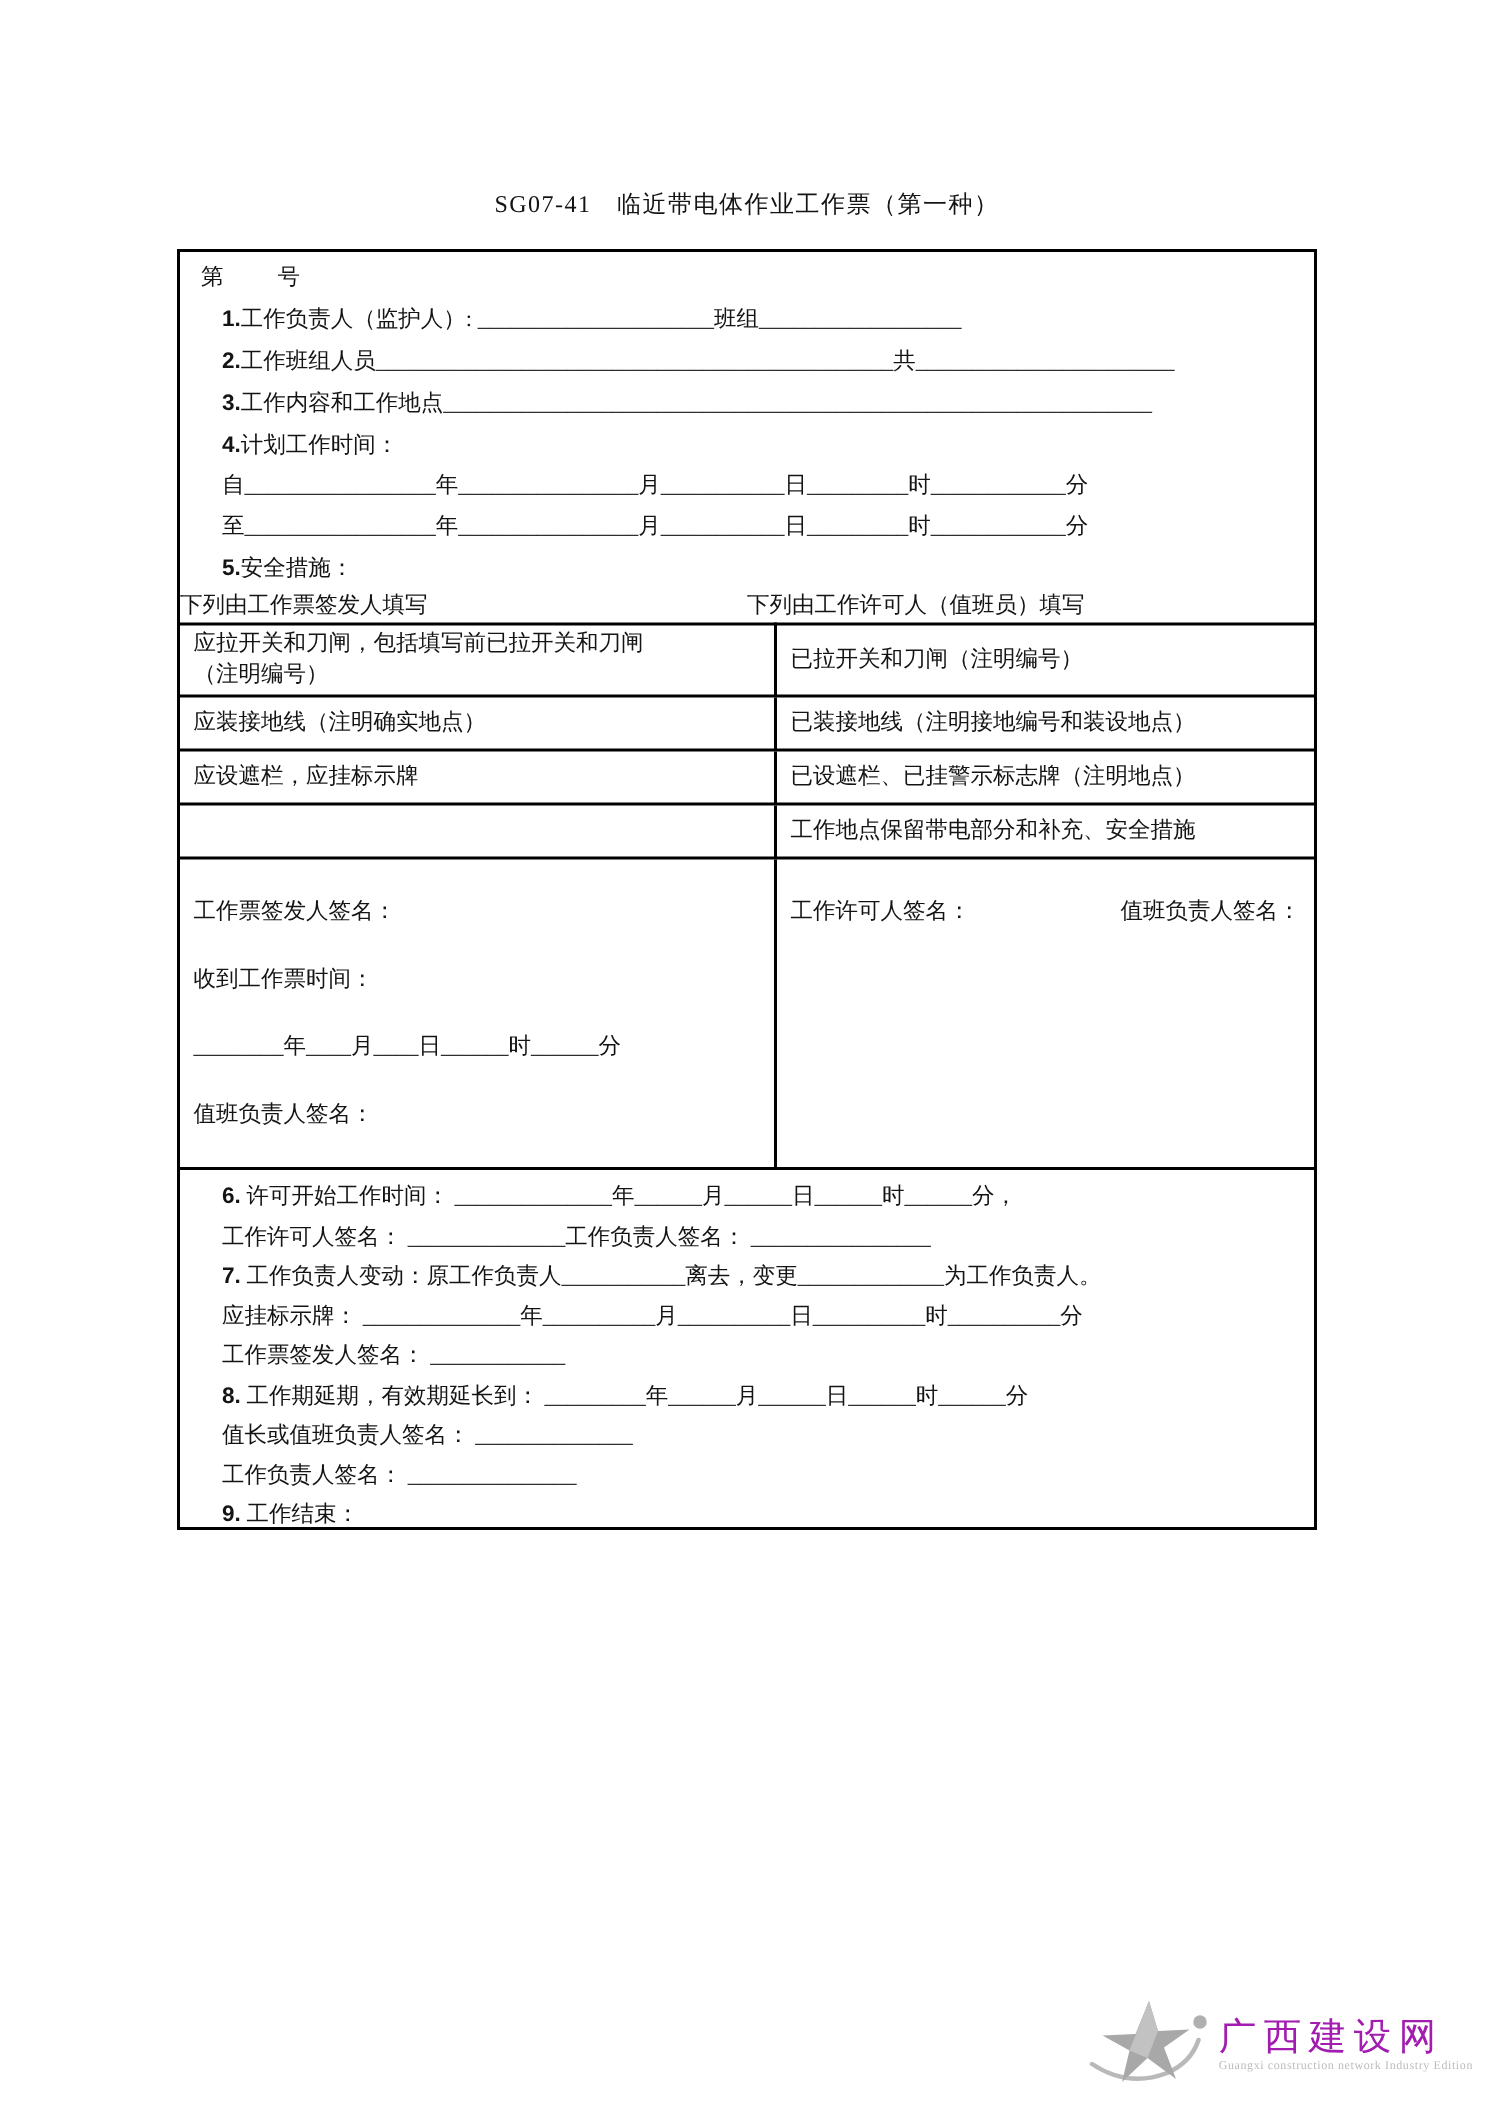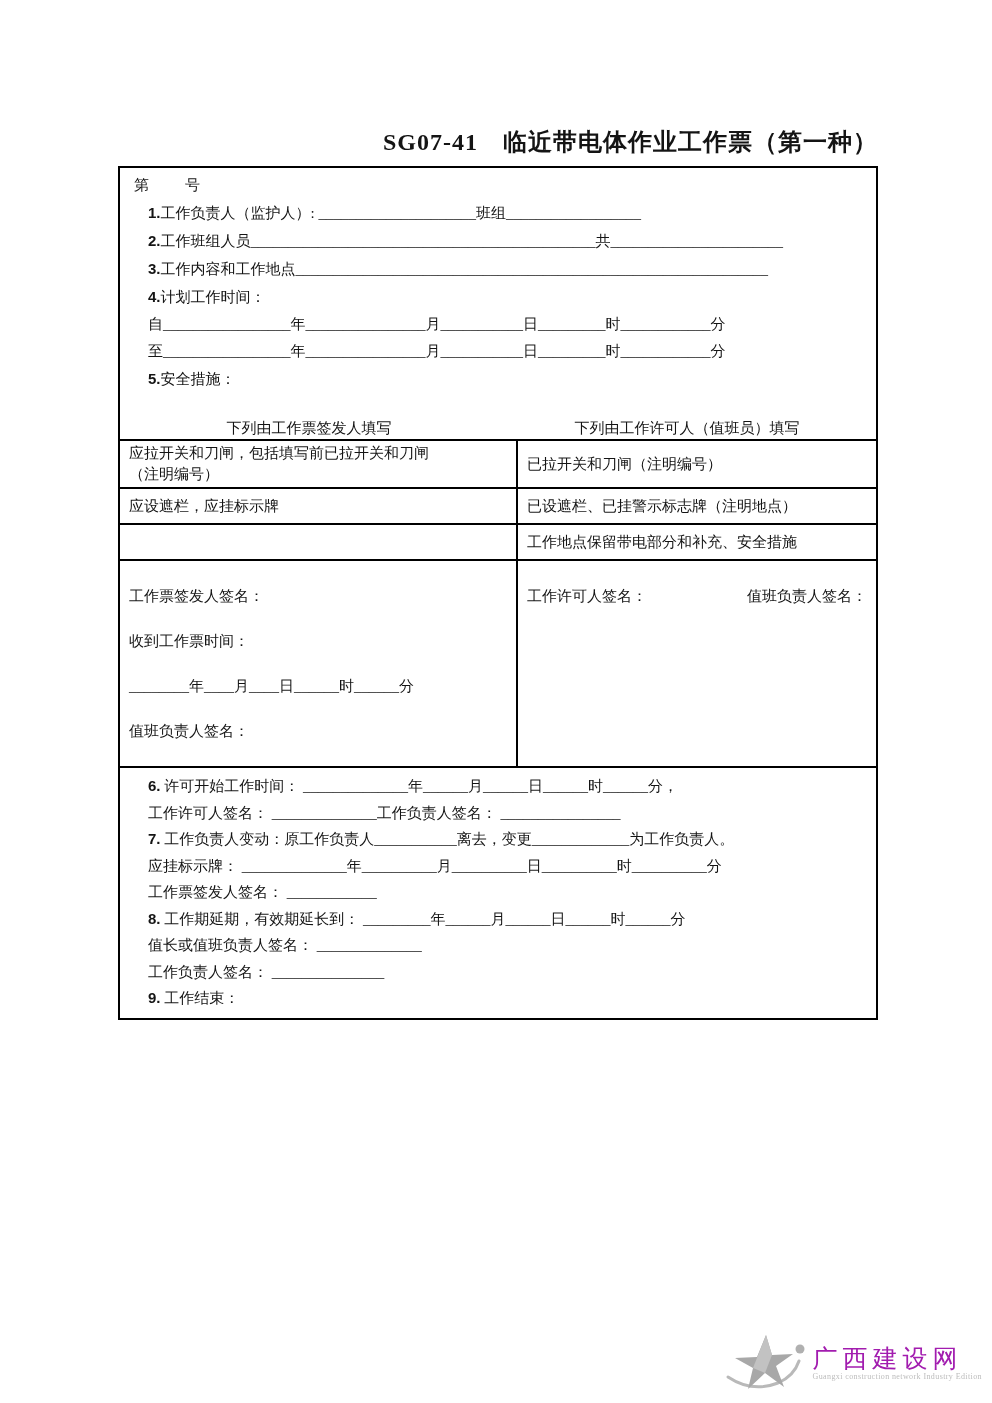--- a/index.html
+++ b/index.html
@@ -7,42 +7,42 @@
     position:relative;
     width:992px;height:1403px;
     background:#ffffff;
     font-family:"Liberation Serif","DejaVu Serif",serif;
     color:#141414;
     overflow:hidden;
   }
   .doc-title{
     position:absolute;
     top:126px;left:118px;width:760px;
-    text-align:right;
-    font-size:24px;
-    font-weight:bold;
+    text-align:center;
+    font-size:16px;
+    font-weight:normal;
     letter-spacing:1px;
     white-space:pre;
   }
   .form-box{
     position:absolute;
     top:166px;left:118px;
     width:760px;height:854px;
     border:2px solid #000;
     box-sizing:border-box;
     font-size:15px;
     overflow:hidden;
   }
   .sec{padding:4px 12px 0 12px;}
   .line{line-height:27px;white-space:pre;}
   .line .num{font-weight:bold;font-family:"Liberation Sans","DejaVu Sans",sans-serif;}
   .l-serial{padding-left:2px;letter-spacing:2px;}
   .l-item{padding-left:16px;}
   .tbl-head{display:flex;line-height:22px;font-size:15px;}
-  .tbl-head>div{width:50%;text-align:center;white-space:pre;margin-top:24px;}
+  .tbl-head>div{width:50%;text-align:left;white-space:pre;}
   table.tbl{width:100%;border-collapse:collapse;table-layout:fixed;}
   table.tbl td{
     border-top:2px solid #000;
     padding:2px 9px;
     vertical-align:middle;
     white-space:pre-line;
     font-size:15px;
     line-height:21px;
   }
   td.cl{width:50%;border-right:2px solid #000;}
@@ -101,20 +101,24 @@
     </div>
 
     <table class="tbl">
       <tbody>
           <tr class="r-tall">
         <td class="cl">应拉开关和刀闸，包括填写前已拉开关和刀闸
 （注明编号）</td>
         <td class="cr">已拉开关和刀闸（注明编号）</td>
       </tr>
       <tr class="r-mid">
+        <td class="cl">应装接地线（注明确实地点）</td>
+        <td class="cr">已装接地线（注明接地编号和装设地点）</td>
+      </tr>
+      <tr class="r-mid">
         <td class="cl">应设遮栏，应挂标示牌</td>
         <td class="cr">已设遮栏、已挂警示标志牌（注明地点）</td>
       </tr>
       <tr class="r-mid">
         <td class="cl"></td>
         <td class="cr">工作地点保留带电部分和补充、安全措施</td>
       </tr>
       <tr class="r-sign last">
         <td class="cl sign-lines">
           <div>工作票签发人签名：</div>

